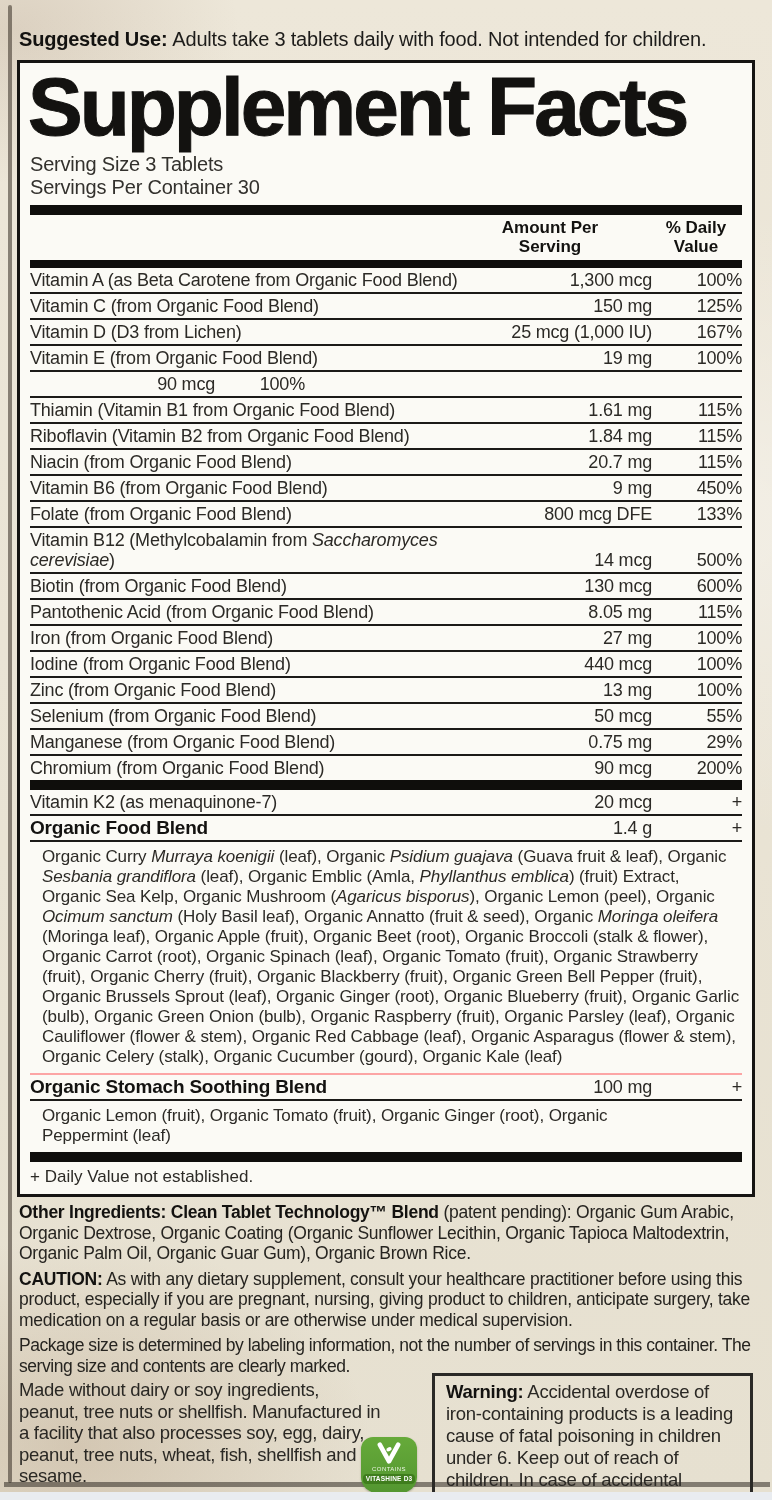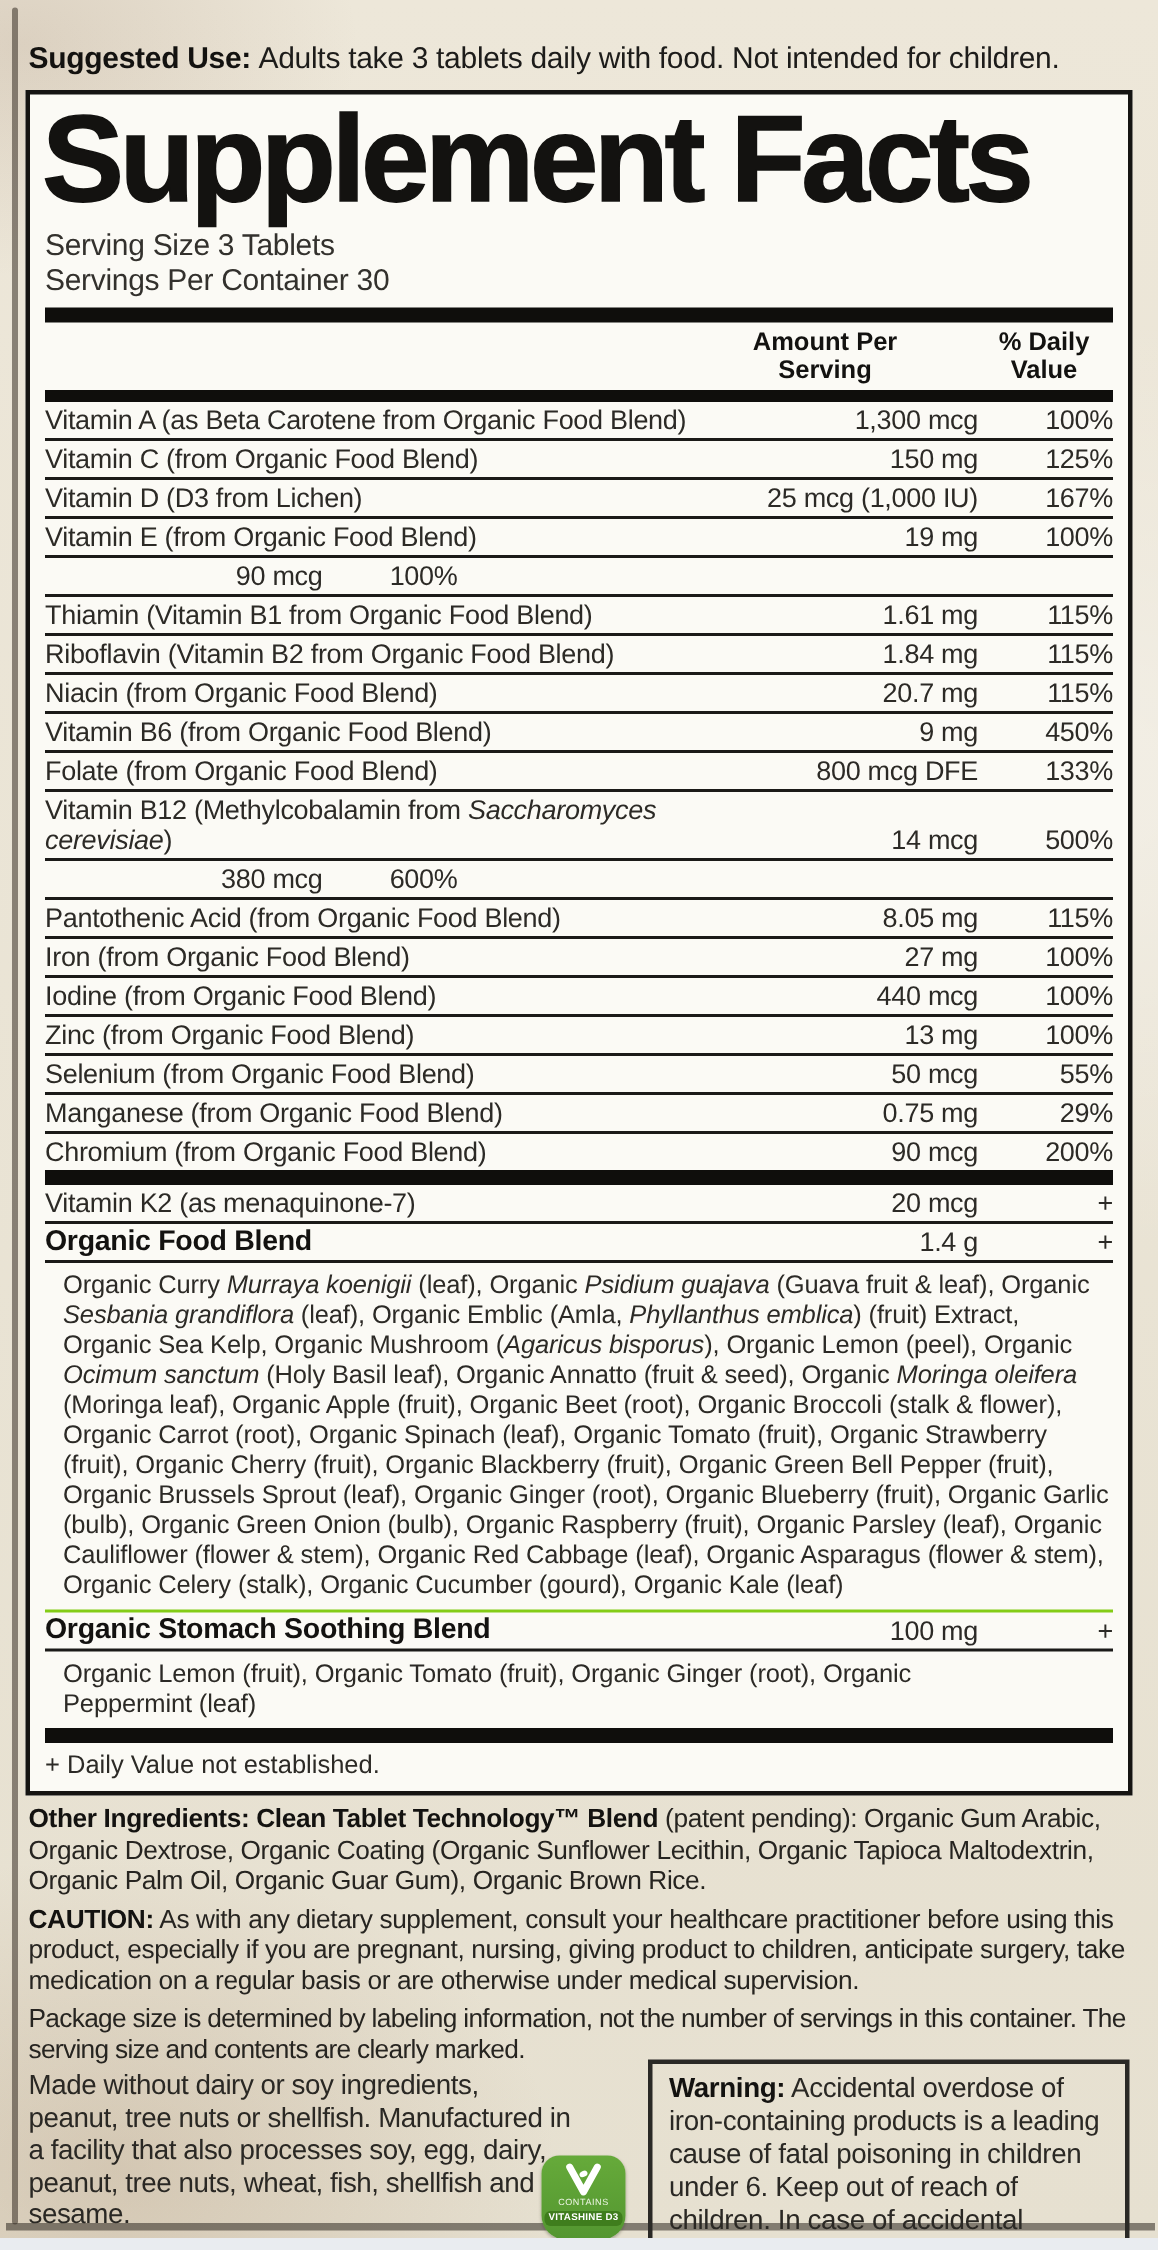--- a/index.html
+++ b/index.html
@@ -42,21 +42,21 @@
   .hdr .dv{width:92px;text-align:center;}
 
   .row{display:flex;align-items:flex-end;font-size:18px;line-height:20px;padding:2px 0;border-bottom:2px solid #1b1a18;color:#2c2a26;letter-spacing:-0.2px;}
   .row .n{flex:1;padding-right:4px;}
   .row .a{width:185px;text-align:right;white-space:nowrap;}
   .row .d{width:90px;text-align:right;white-space:nowrap;}
   .row.bold .n{font-weight:bold;color:#131210;font-size:19px;}
   #nutrient-rows .row:last-child{border-bottom:none;}
 
   .sub{font-size:17px;line-height:20px;padding:5px 0 6px 12px;color:#2c2a26;letter-spacing:-0.1px;}
-  .sub.bordered{border-bottom:2px solid #84cc16;}
+  .sub.bordered{border-bottom:2px solid #fca5a5;}
   .sub.narrow{max-width:620px;}
   .footnote{font-size:17px;line-height:20px;padding:5px 0 7px;color:#2c2a26;}
 
   .para{font-size:17.5px;line-height:20.5px;margin:5px 2px 0;color:#262420;letter-spacing:-0.25px;}
   .para.condensed{letter-spacing:-0.45px;}
   .b{font-weight:bold;color:#131210;}
   .i{font-style:italic;}
 
   .bottom{position:relative;height:152px;margin-top:3px;}
   .left-col{position:absolute;left:2px;top:0;width:362px;font-size:18.5px;line-height:21.5px;letter-spacing:-0.3px;color:#2a2824;}
@@ -152,21 +152,22 @@
             <span class="n">Folate (from Organic Food Blend)</span>
             <span class="a">800 mcg DFE</span>
             <span class="d">133%</span>
           </div>
           <div class="row">
             <span class="n"><span>Vitamin B12 (Methylcobalamin from </span><span class="i">Saccharomyces cerevisiae</span><span>)</span></span>
             <span class="a">14 mcg</span>
             <span class="d">500%</span>
           </div>
           <div class="row">
-            <span class="a">380 mcg</span>
+            <span class="n">Biotin (from Organic Food Blend)</span>
+            <span class="a">130 mcg</span>
             <span class="d">600%</span>
           </div>
           <div class="row">
             <span class="n">Pantothenic Acid (from Organic Food Blend)</span>
             <span class="a">8.05 mg</span>
             <span class="d">115%</span>
           </div>
           <div class="row">
             <span class="n">Iron (from Organic Food Blend)</span>
             <span class="a">27 mg</span>

